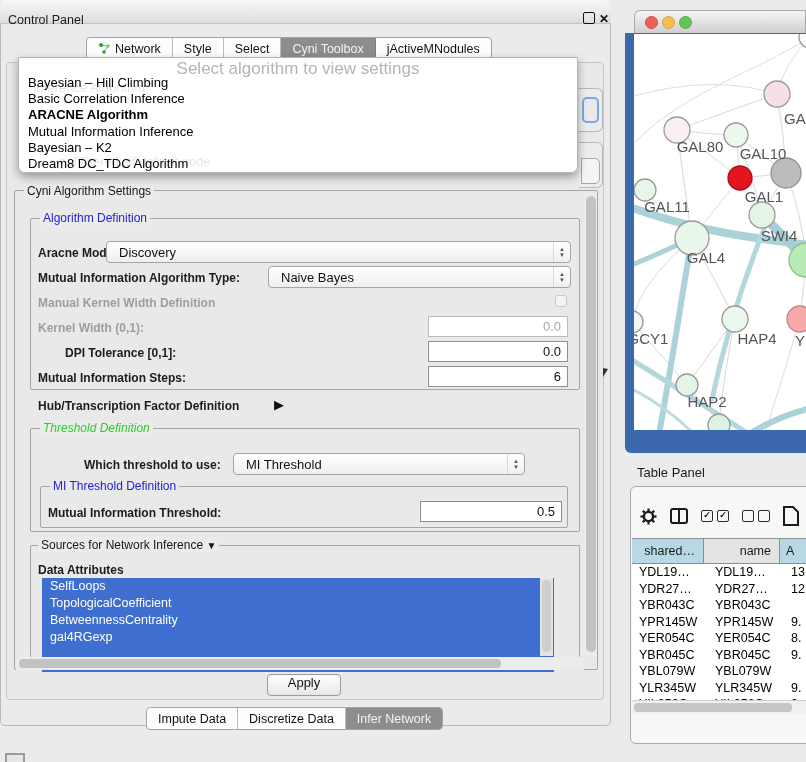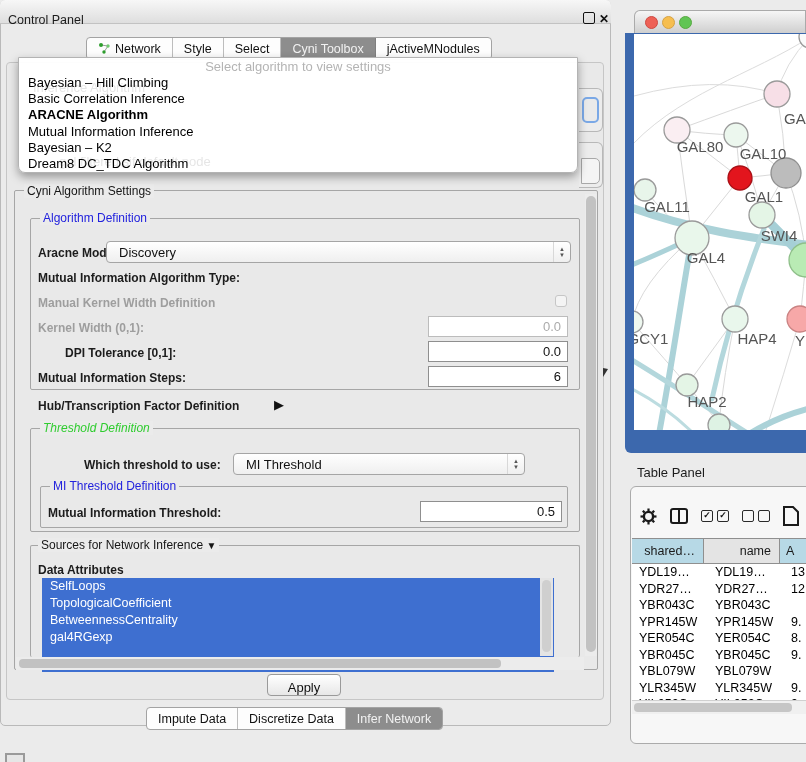--- a/index.html
+++ b/index.html
@@ -52,41 +52,41 @@
        box-sizing:border-box;font-size:13px;text-align:right;padding:2px 6px 0 0;color:#111;}
   .tfield.dis{border-color:#bcbcbc;color:#ababab;}
 
   .chk{position:absolute;width:12px;height:12px;border:1px solid #c6c6c6;border-radius:3px;
        background:#f4f4f4;box-sizing:border-box;}
 
   
   #popup{left:18px;top:57px;width:560px;height:116px;background:rgba(255,255,255,0.97);
        border:1px solid #b3b3b3;border-radius:0 0 7px 7px;
        box-shadow:0 4px 10px rgba(0,0,0,0.35);z-index:40;box-sizing:border-box;overflow:hidden;}
-  #popup-placeholder{text-align:center;color:#b4b4b4;font-size:13px;height:16px;margin-top:1px;}
+  #popup-placeholder{text-align:center;color:#b4b4b4;font-size:17px;height:16px;margin-top:1px;}
   .popup-item{font-size:13px;line-height:16.2px;padding-left:9px;color:#000;white-space:nowrap;}
   .popup-item.sel{font-weight:bold;}
   .ghost{position:absolute;color:rgba(110,110,110,0.18);font-size:13px;white-space:nowrap;z-index:1;}
 
   
   .frag{position:absolute;background:#ececec;border:1px solid #b8b8b8;border-left:none;
         border-radius:0 6px 6px 0;box-sizing:border-box;z-index:5;}
 
   
   .sb-track{position:absolute;background:#ececec;}
   .sb-thumb{position:absolute;background:#c2c2c2;border-radius:5px;}
 
   
   #attr-list{left:42px;top:578px;width:512px;height:94px;background:#3e6fd0;overflow:hidden;}
   .attr-row{color:#fff;font-size:12.5px;line-height:17px;padding-left:8px;white-space:nowrap;}
 
   
   #apply-btn{left:267px;top:674px;width:74px;height:22px;border:1px solid #9a9a9a;border-radius:4px;
        background:linear-gradient(#ffffff,#e7e7e7);font-size:13px;color:#111;
-       display:flex;align-items:flex-end;justify-content:center;box-sizing:border-box;}
+       display:flex;align-items:flex-start;justify-content:center;box-sizing:border-box;}
 
   
   #net-titlebar{left:634px;top:10px;width:172px;height:24px;
        background:linear-gradient(#f6f6f6,#cfcfcf);border:1px solid #aaa;border-bottom:1px solid #9a9a9a;
        border-radius:6px 0 0 0;box-sizing:border-box;}
   .tl{position:absolute;top:5px;width:13px;height:13px;border-radius:50%;box-sizing:border-box;}
   #net-frame{left:625px;top:33px;width:181px;height:420px;background:#3c68ad;border-radius:0 0 0 6px;}
   #net-canvas{left:634px;top:34px;width:172px;height:396px;background:#fff;overflow:hidden;}
 
   
@@ -163,20 +163,24 @@
   <div class="group" style="left:30px;top:218px;width:550px;height:172px;"></div>
   <span class="group-title t-blue" style="left:40px;top:211px;">Algorithm Definition</span>
 
   <span class="lbl" style="left:38px;top:246px;">Aracne Mode:</span>
   <div class="combo" style="left:106px;top:241px;width:465px;">
     <span class="cv">Discovery</span>
     <span class="arr">▲<br>▼</span>
   </div>
 
   <span class="lbl" style="left:38px;top:271px;">Mutual Information Algorithm Type:</span>
+  <div class="combo" style="left:268px;top:266px;width:303px;">
+    <span class="cv">Naive Bayes</span>
+    <span class="arr">▲<br>▼</span>
+  </div>
 
   <span class="lbl dis" style="left:38px;top:296px;">Manual Kernel Width Definition</span>
   <div class="chk" style="left:555px;top:295px;"></div>
 
   <span class="lbl dis" style="left:38px;top:321px;">Kernel Width (0,1):</span>
   <div class="tfield dis" style="left:428px;top:316px;width:140px;">0.0</div>
 
   <span class="lbl" style="left:38px;top:346px;padding-left:27px;">DPI Tolerance [0,1]:</span>
   <div class="tfield" style="left:428px;top:341px;width:140px;">0.0</div>
 

